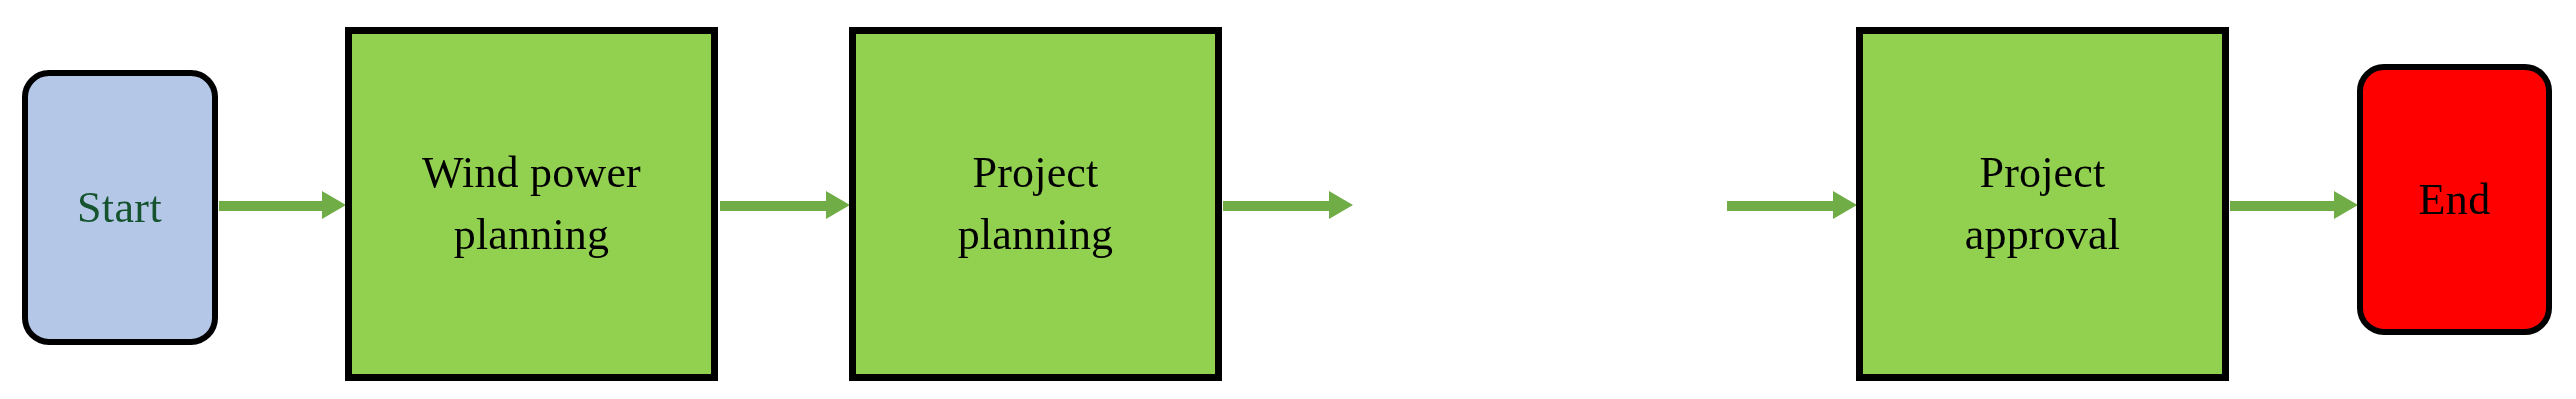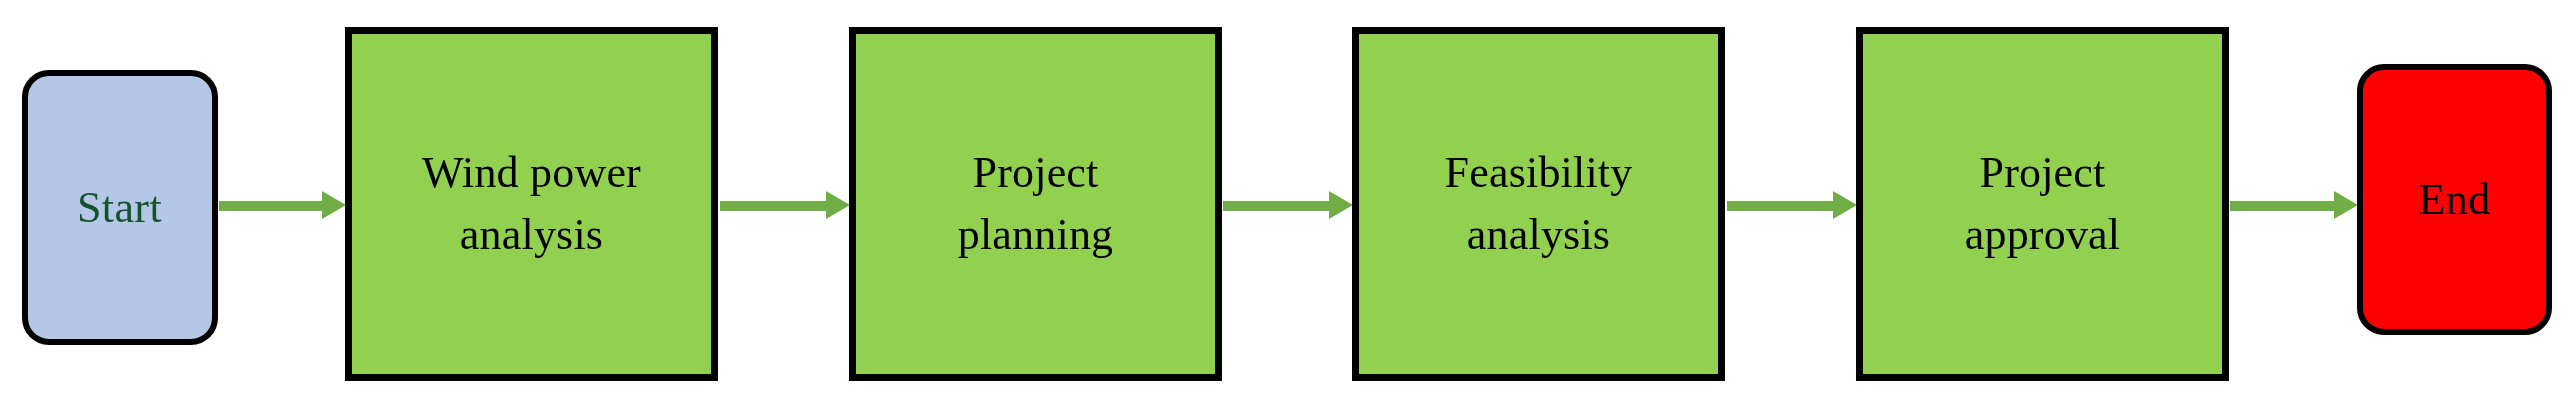--- a/index.html
+++ b/index.html
@@ -126,42 +126,38 @@
     <span class="node-label" style="color: #14532d; text-align: right;">Start</span>
   </div>
 
   <div class="arrow" id="arrow-1">
     <div class="shaft" style="background: rgb(112, 173, 71);"></div>
     <div class="head" style="border-left-color: rgb(112, 173, 71);"></div>
   </div>
 
   <div class="process" id="node-p1" style="background: rgb(146, 208, 80); border-color: rgb(0, 0, 0);">
     <span class="node-label" style="color: rgb(0, 0, 0);">Wind power
-analysis</span>
+planning</span>
   </div>
 
   <div class="arrow" id="arrow-2">
     <div class="shaft" style="background: rgb(112, 173, 71);"></div>
     <div class="head" style="border-left-color: rgb(112, 173, 71);"></div>
   </div>
 
   <div class="process" id="node-p2" style="background: rgb(146, 208, 80); border-color: rgb(0, 0, 0);">
     <span class="node-label" style="color: rgb(0, 0, 0);">Project
 planning</span>
   </div>
 
   <div class="arrow" id="arrow-3">
     <div class="shaft" style="background: rgb(112, 173, 71);"></div>
     <div class="head" style="border-left-color: rgb(112, 173, 71);"></div>
   </div>
 
-  <div class="process" id="node-p3" style="background: rgb(146, 208, 80); border-color: rgb(0, 0, 0);">
-    <span class="node-label" style="color: rgb(0, 0, 0);">Feasibility
-analysis</span>
-  </div>
 
   <div class="arrow" id="arrow-4">
     <div class="shaft" style="background: rgb(112, 173, 71);"></div>
     <div class="head" style="border-left-color: rgb(112, 173, 71);"></div>
   </div>
 
   <div class="process" id="node-p4" style="background: rgb(146, 208, 80); border-color: rgb(0, 0, 0);">
     <span class="node-label" style="color: rgb(0, 0, 0);">Project
 approval</span>
   </div>

